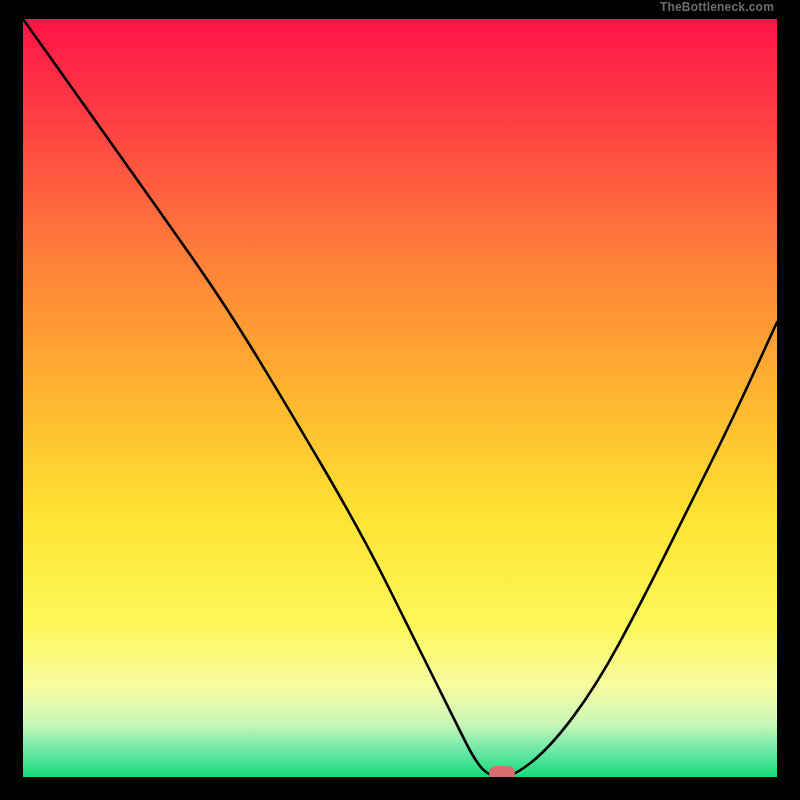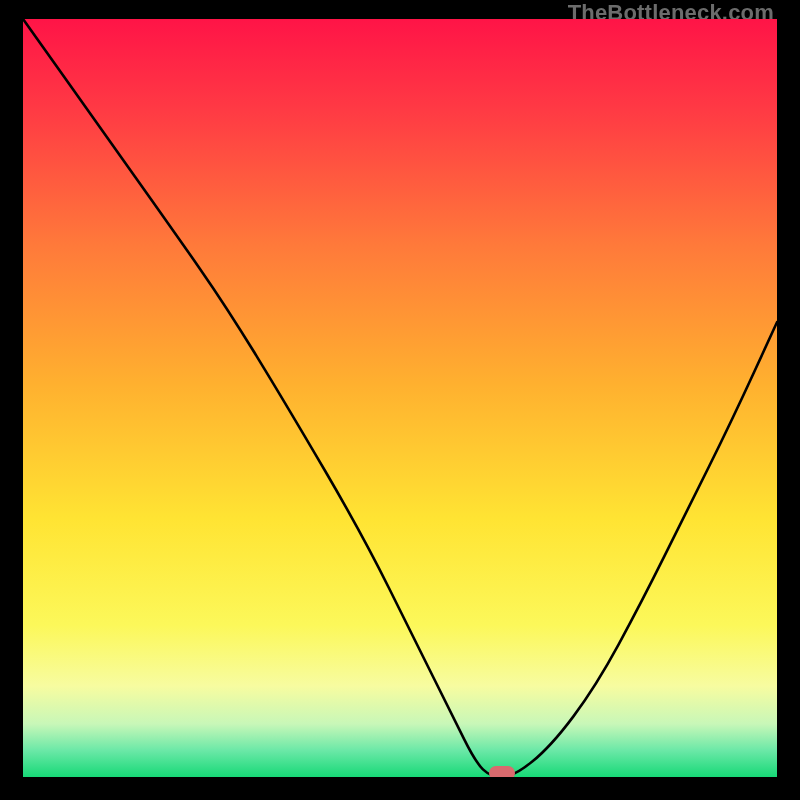--- a/index.html
+++ b/index.html
@@ -47,21 +47,21 @@
     height: 14px;
     background: #d96a6e;
     border-radius: 7px;
     transform: translate(-50%, -50%);
   }
   .watermark {
     position: absolute;
     top: 0px;
     right: 26px;
     font-family: Arial, Helvetica, sans-serif;
-    font-size: 22px;
+    font-size: 12px;
     font-weight: 600;
     color: #6c6c6c;
     letter-spacing: 0.2px;
   }
 </style>
 </head>
 <body>
 
 <div class="frame">
   <div class="watermark">TheBottleneck.com</div>

